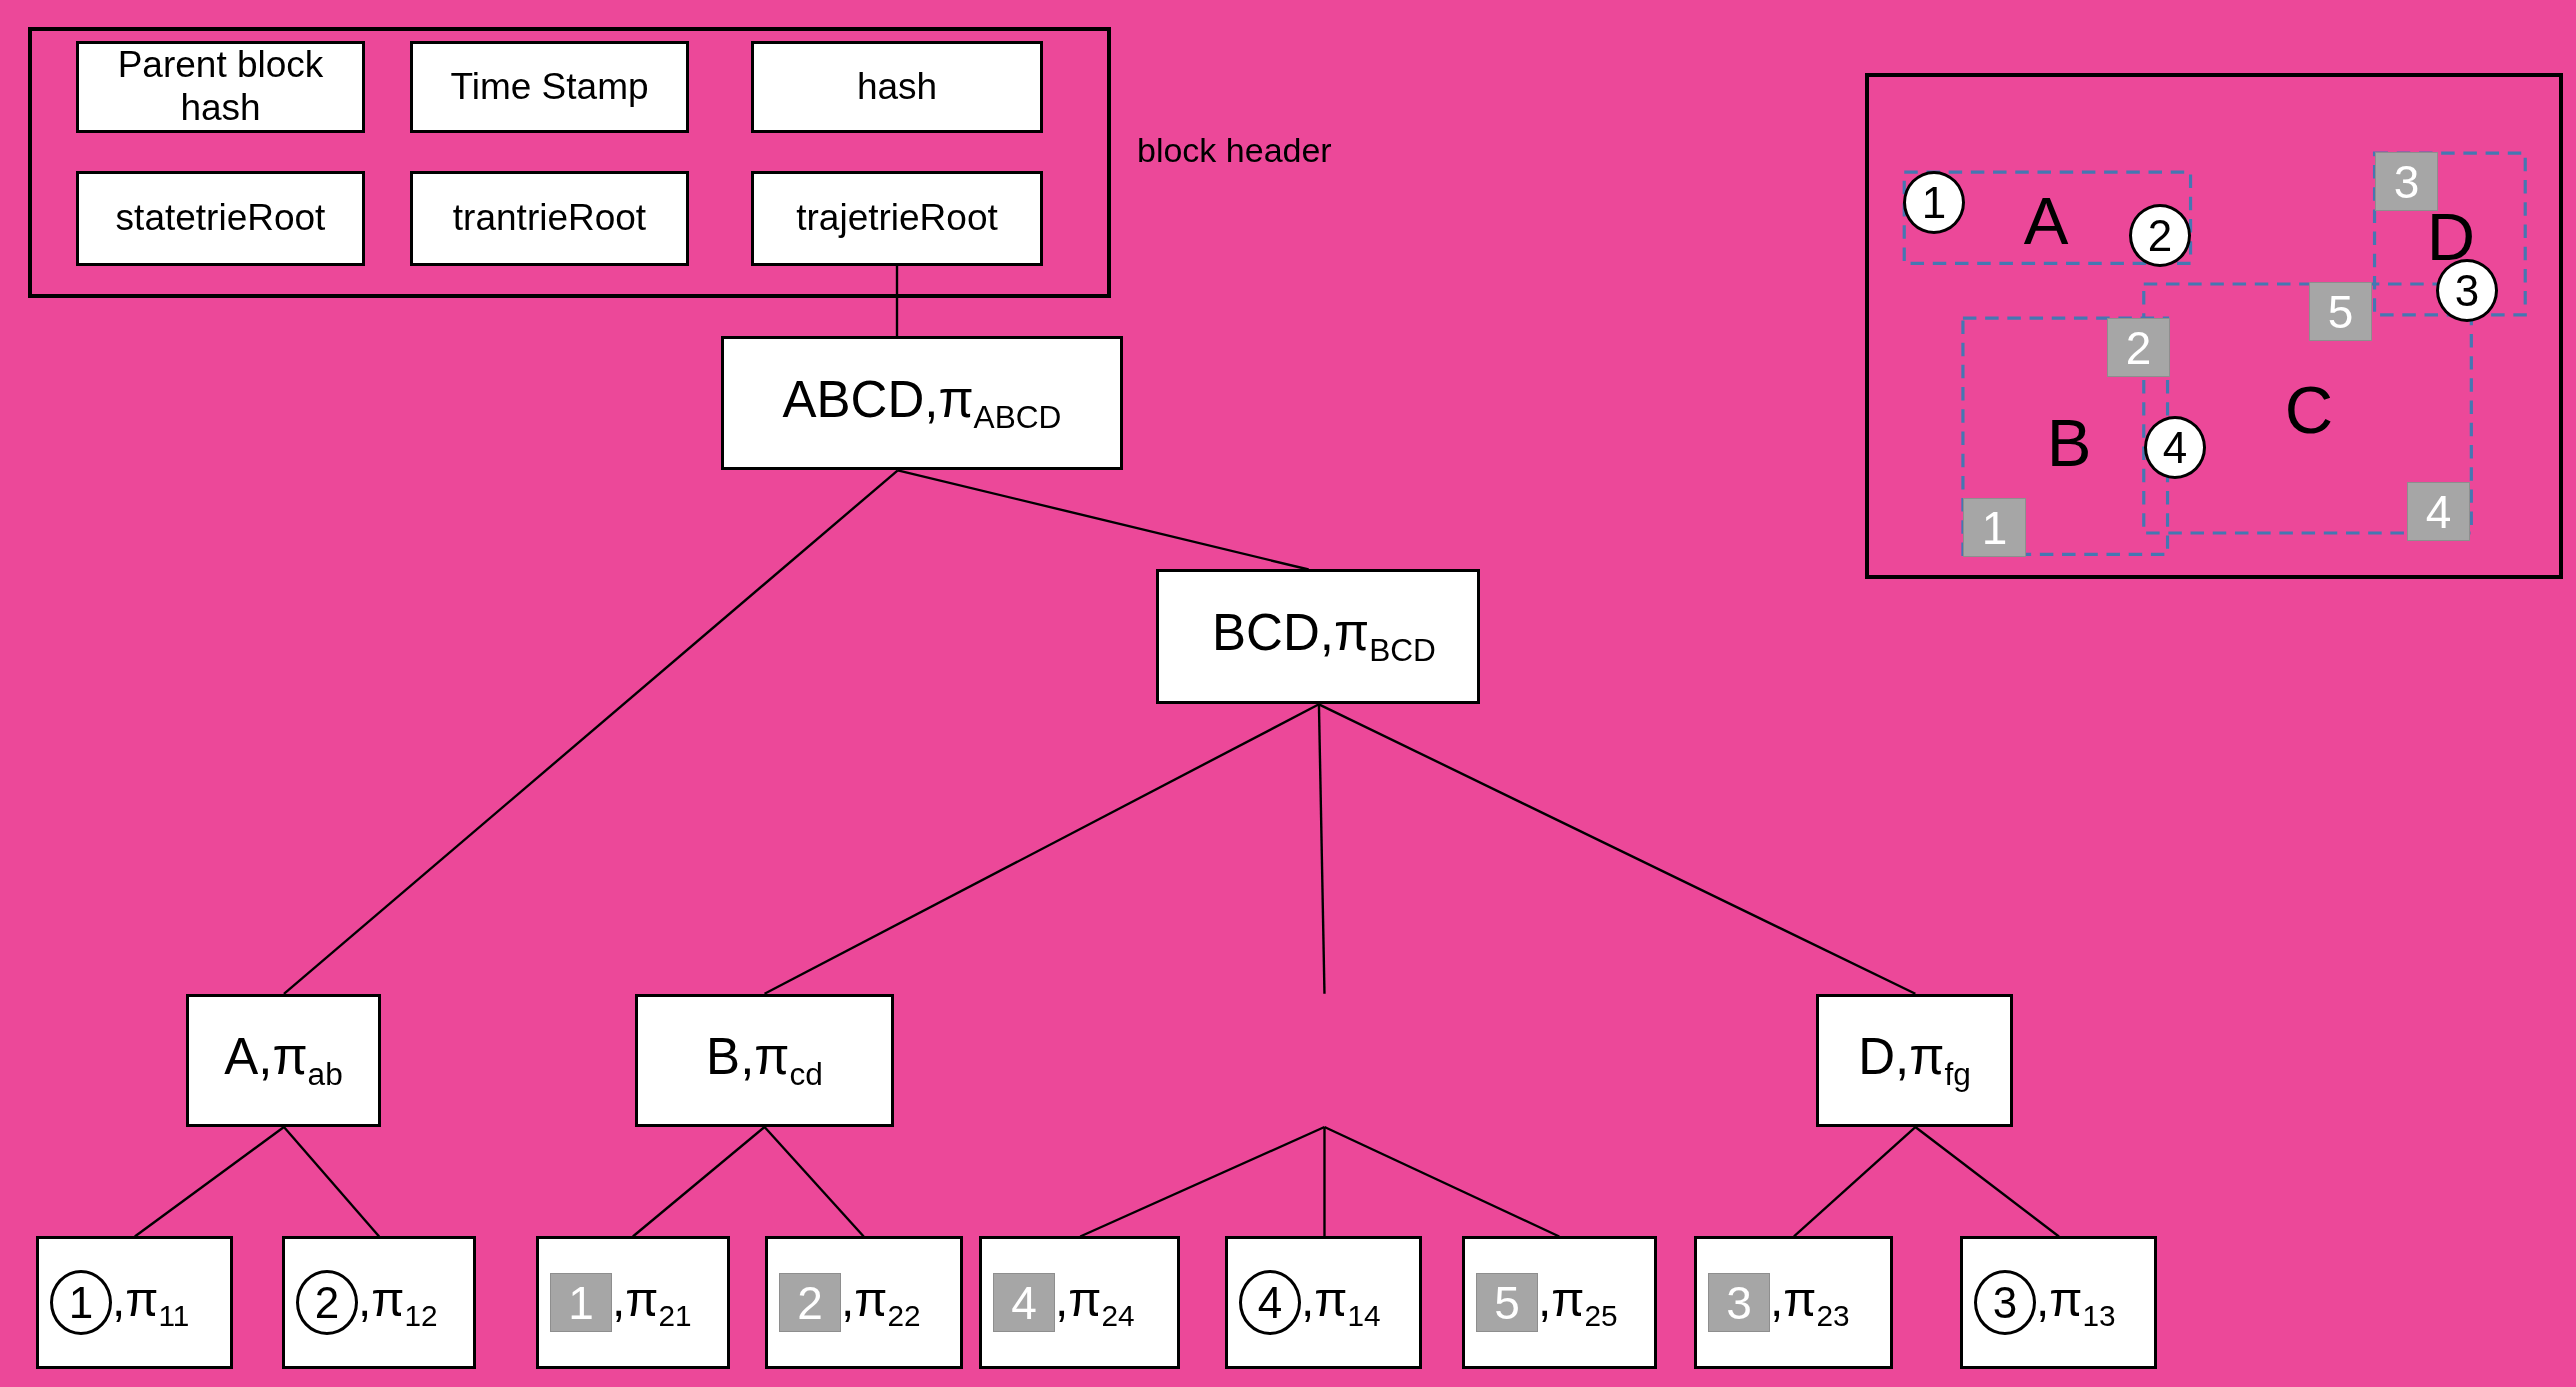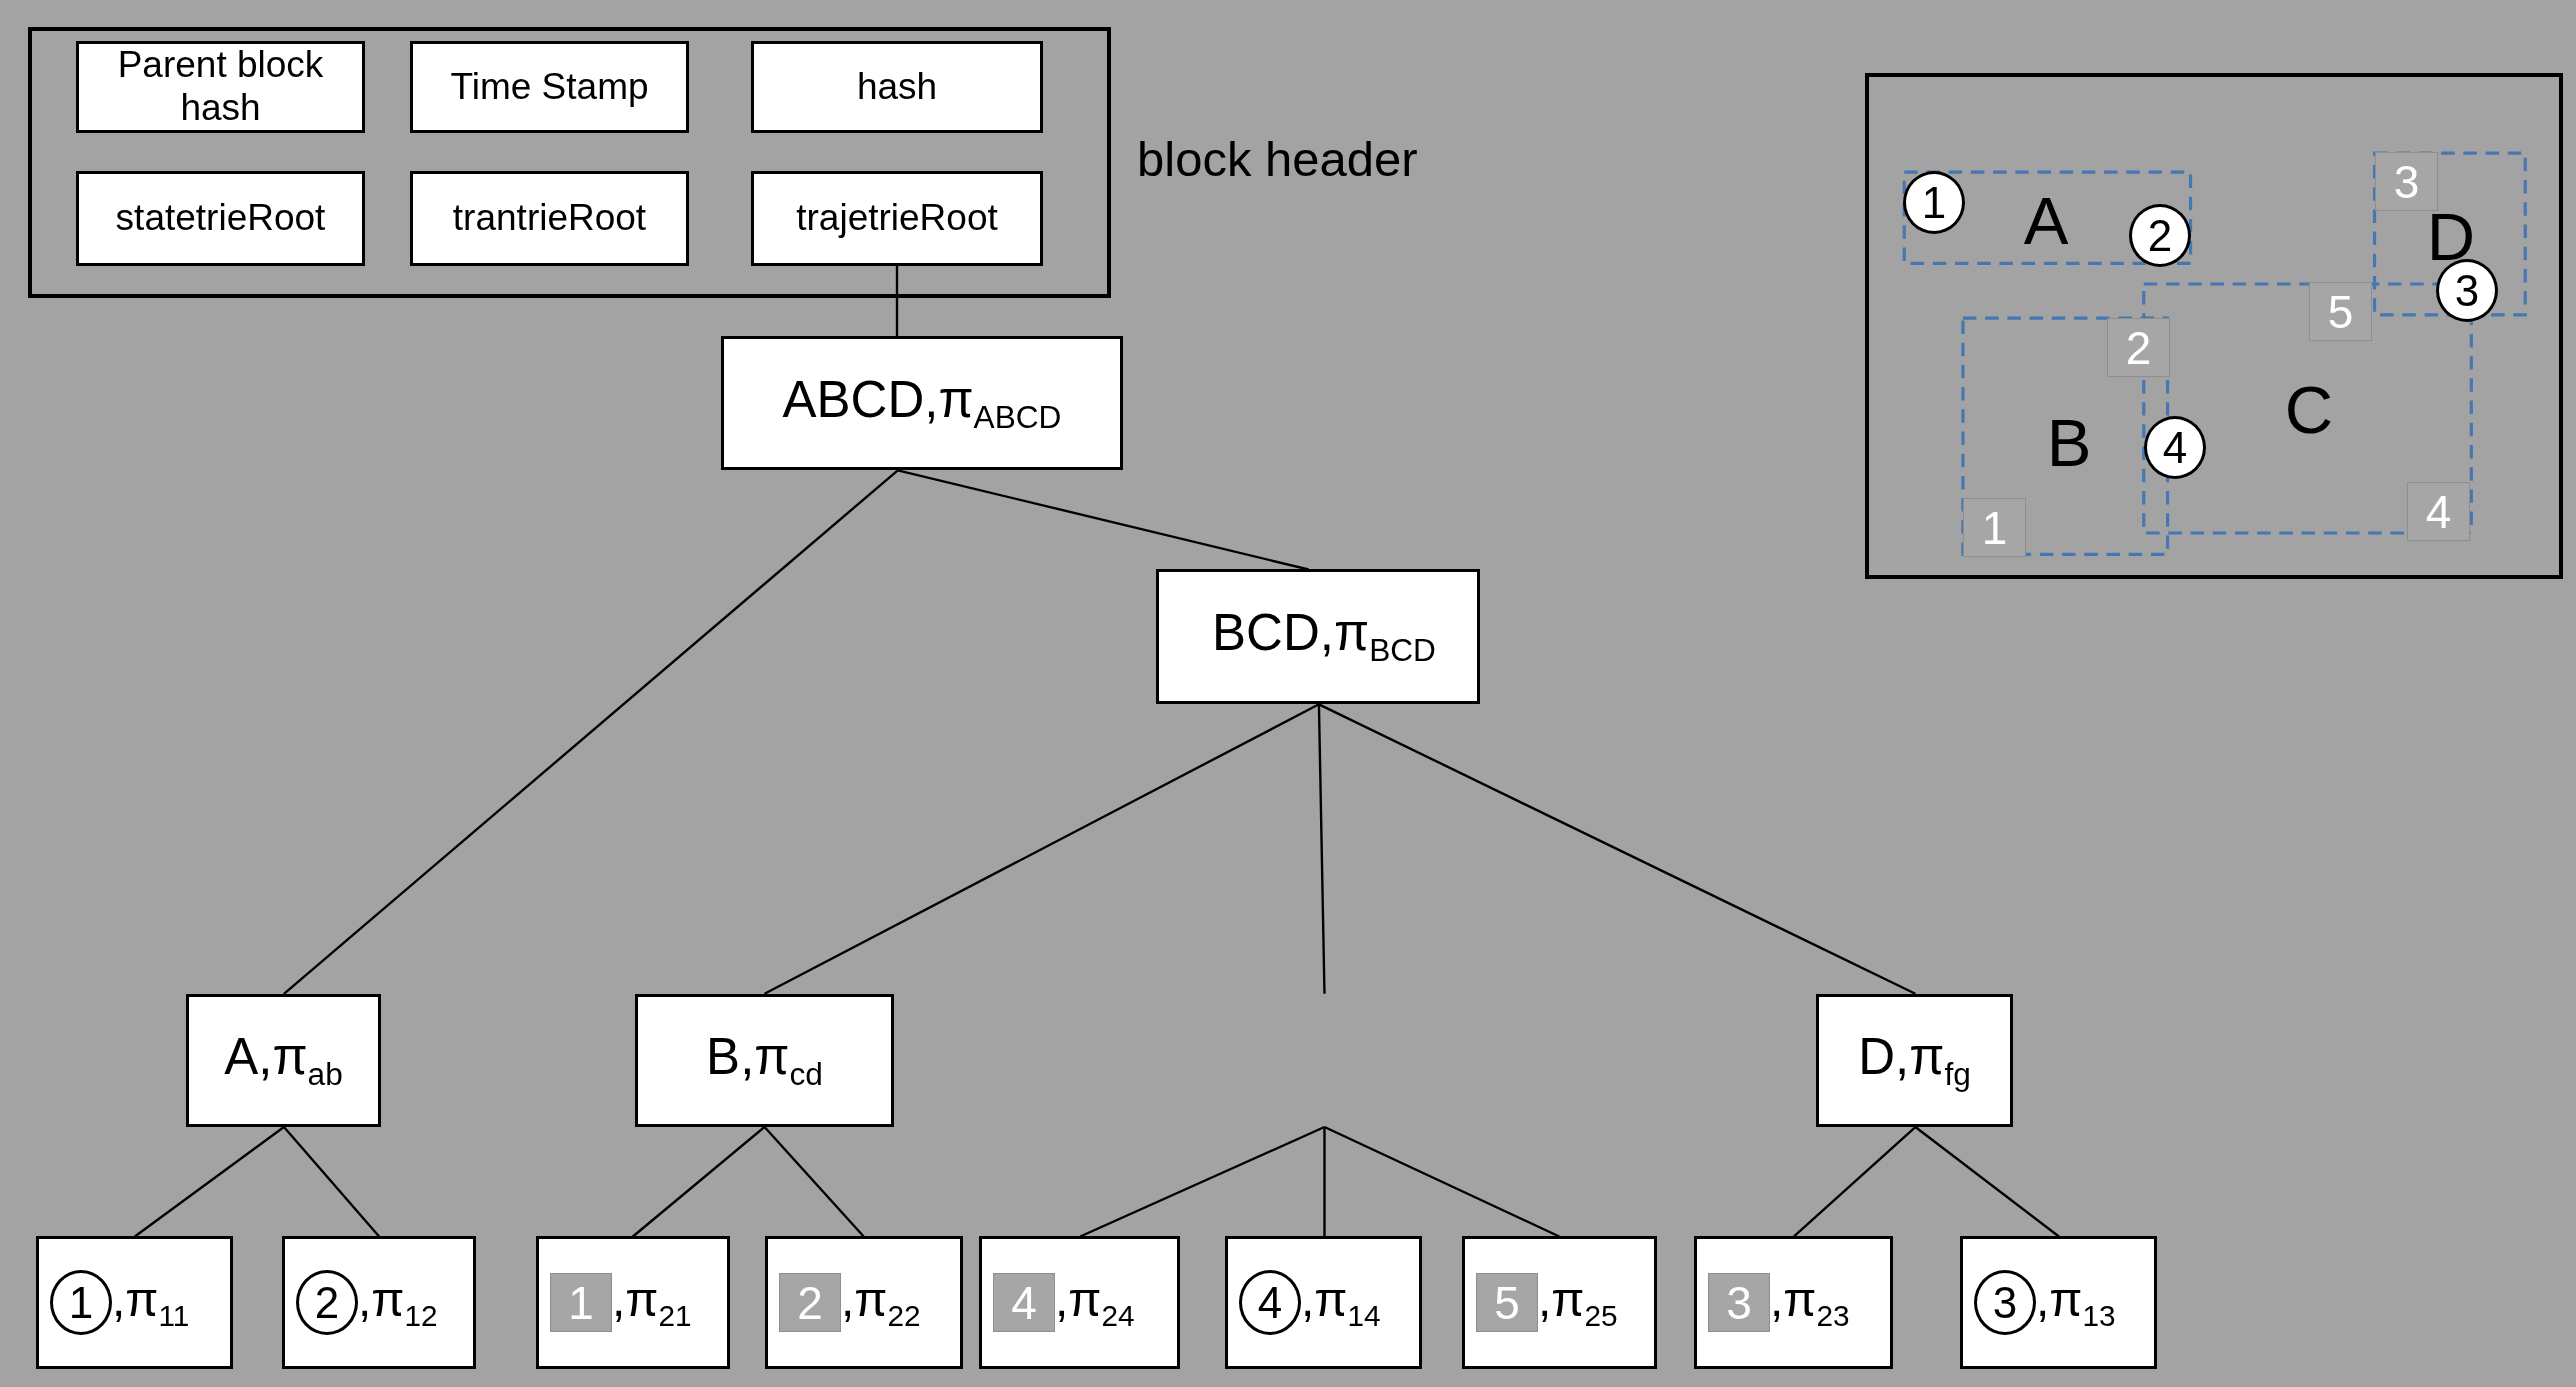--- a/index.html
+++ b/index.html
@@ -1,25 +1,25 @@
 <!DOCTYPE html>
 <html style="font-size:12.7px"><head>
 <meta charset="utf-8">
 <style>
   html,body{margin:0;padding:0;background:#ffffff;}
   body{font-family:"Liberation Sans","DejaVu Sans",sans-serif;color:#000;}
-  #canvas{position:relative;width:2576px;height:1388px;background:#a3a3a3;overflow:hidden;}
+  #canvas{position:relative;width:2576px;height:1388px;background:#ec4899;overflow:hidden;}
   #edge-layer{position:absolute;left:0;top:0;width:2576px;height:1388px;}
 
   
   .hdr-outer{position:absolute;border:4.8px solid #000;background:transparent;}
   .hdr-field{position:absolute;border:3.2px solid #000;background:#fff;
              display:flex;align-items:center;justify-content:center;text-align:center;
              font-size:37px;line-height:1.15;padding:0 6.3px;box-sizing:border-box;}
-  .hdr-label{position:absolute;font-size:49px;white-space:nowrap;}
+  .hdr-label{position:absolute;font-size:34px;white-space:nowrap;}
 
   
   .node{position:absolute;border:3.2px solid #000;background:#fff;box-sizing:border-box;
         display:flex;align-items:center;justify-content:center;white-space:nowrap;}
   .node .ntext{font-size:51px;}
   .leaf{position:absolute;border:3.2px solid #000;background:#fff;box-sizing:border-box;
         display:flex;align-items:center;padding-left:11px;white-space:nowrap;}
   .leaf .ltext{font-size:48px;}
   .sub{font-size:0.62em;vertical-align:-0.35em;}
 

